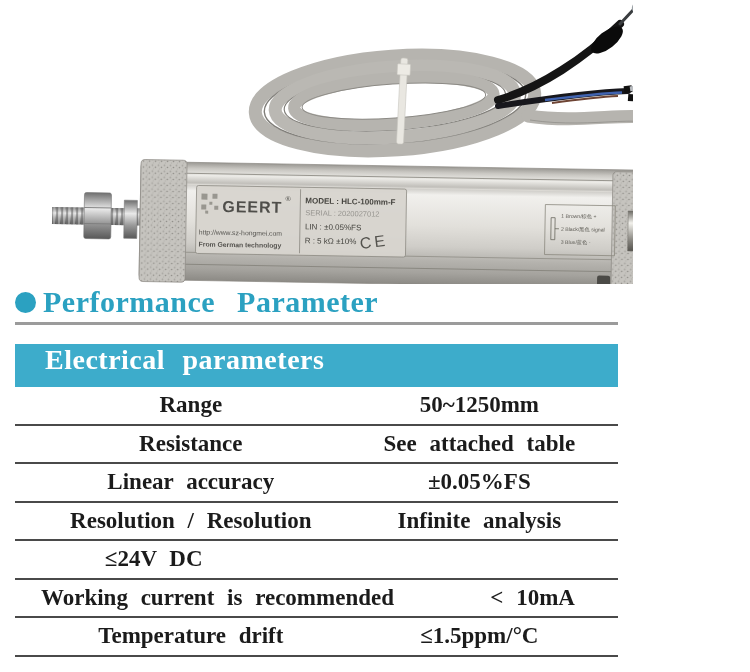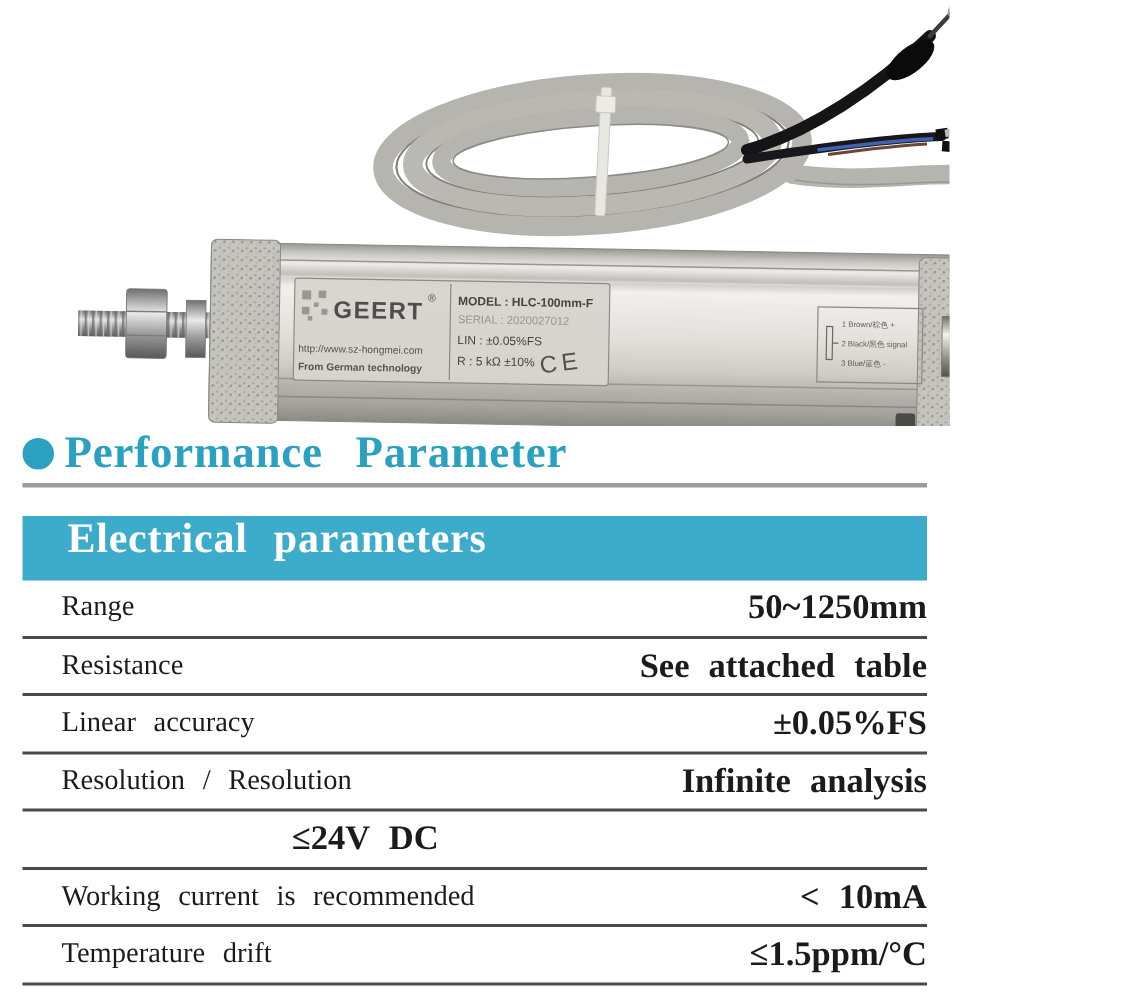--- a/index.html
+++ b/index.html
@@ -33,25 +33,25 @@
     color:#ffffff; font-size:28px; font-weight:700;
     word-spacing:10px; letter-spacing:.5px; white-space:nowrap;
   }
 
   .spec-table { margin:0 15px; }
   .spec-row {
     display:flex; align-items:center; height:38.5px;
     border-bottom:2px solid var(--table_line,#4a4a4a);
   }
   .spec-label {
-    flex:1 1 auto; padding-left:26px; font-size:19px; font-weight:400;
-    color:var(--text,#1b1b1b); word-spacing:7px; white-space:nowrap;
+    flex:1 1 auto; padding-left:26px; font-size:23px; font-weight:700;
+    color:var(--text,#1b1b1b); word-spacing:7px; white-space:nowrap;text-align:center;
   }
   .spec-value {
-    flex:0 0 46%; text-align:right; font-size:23px; font-weight:700;
+    flex:0 0 46%; text-align:center; font-size:23px; font-weight:700;
     color:var(--text,#1b1b1b); word-spacing:7px; white-space:nowrap;
   }
 
   svg .lbl-sans { font-family:"Liberation Sans","DejaVu Sans",sans-serif; }
 </style>
 </head>
 <body>
 
 <div class="page">
 

